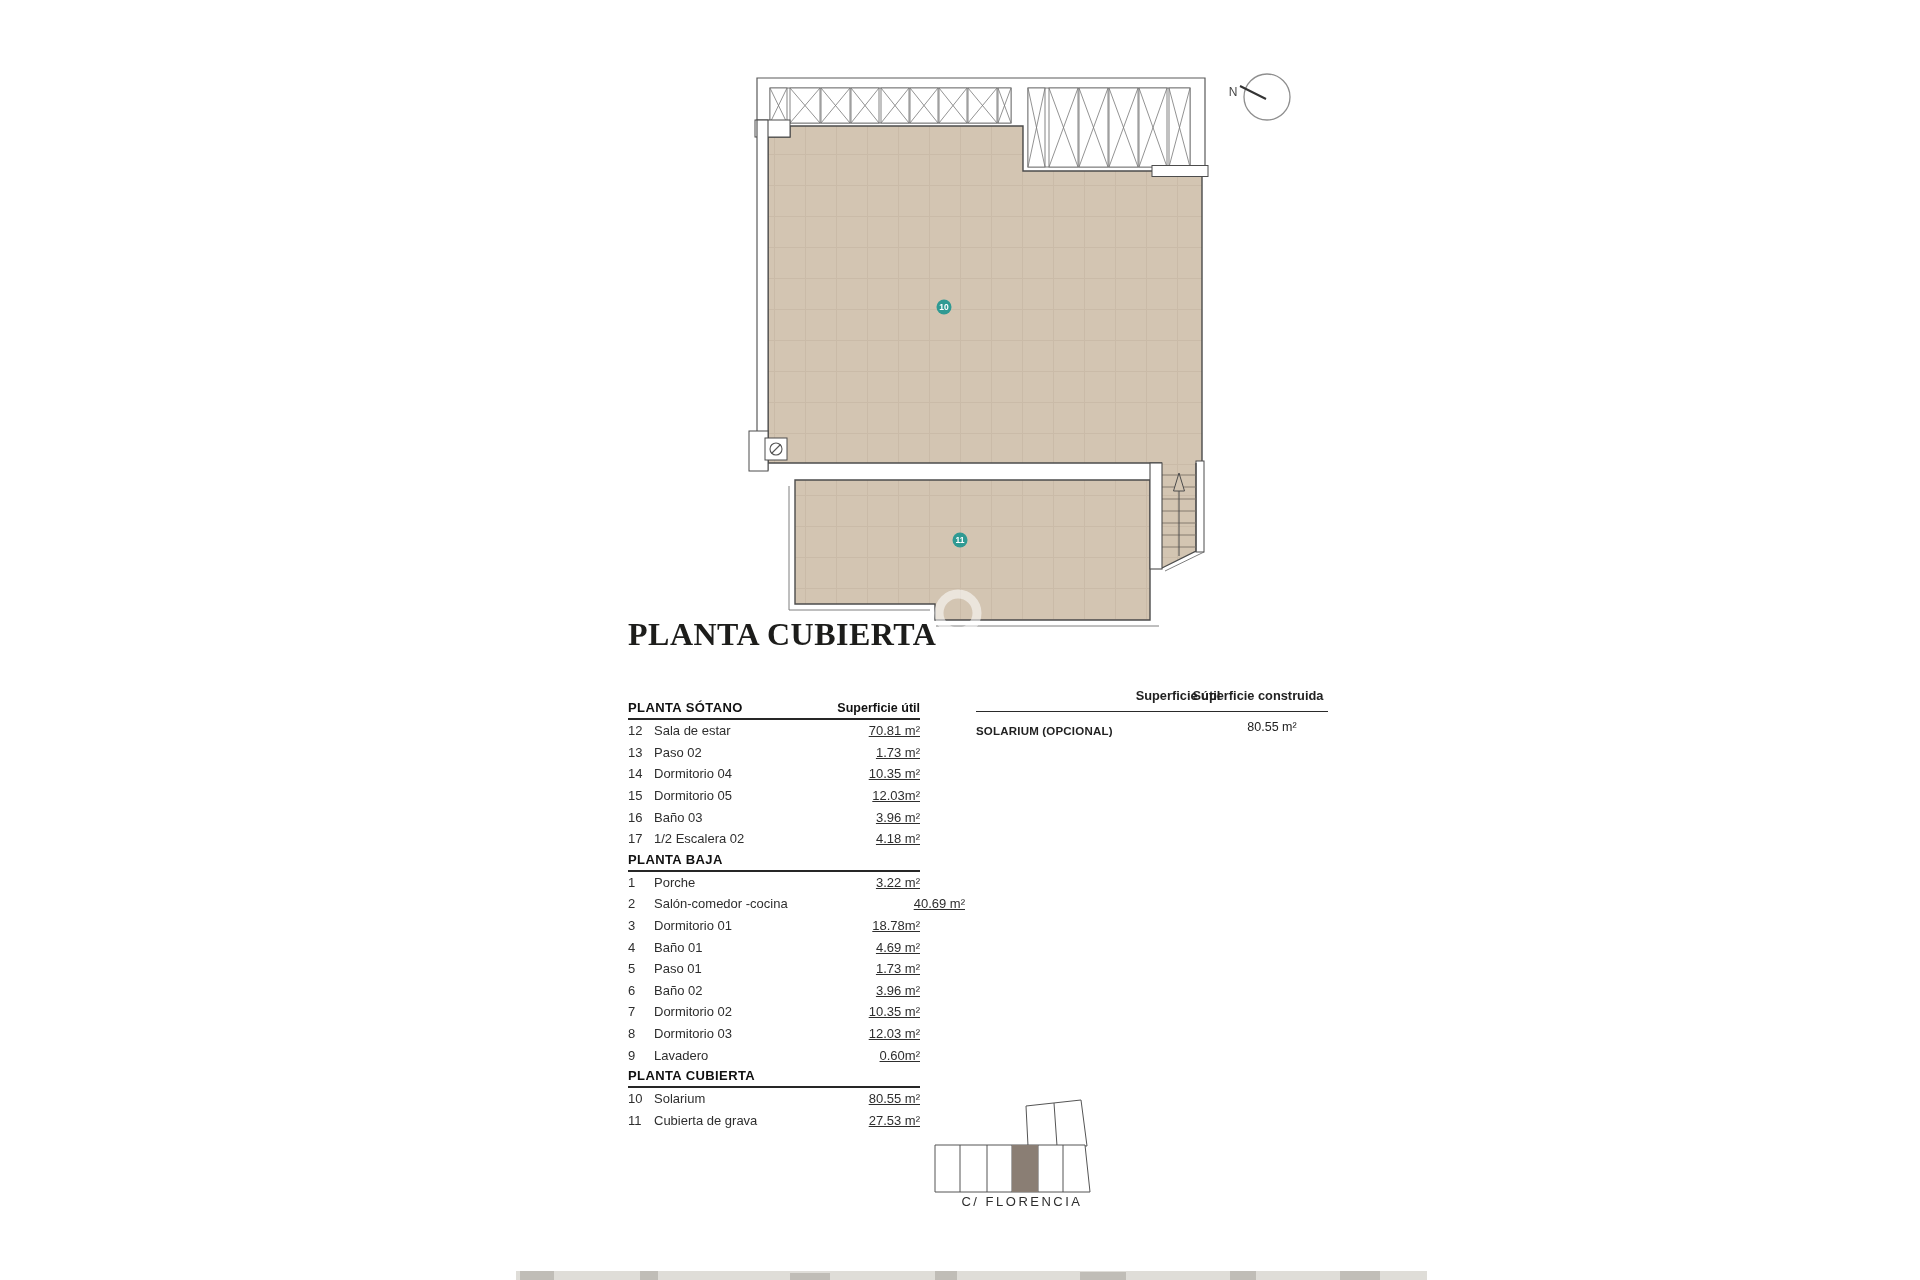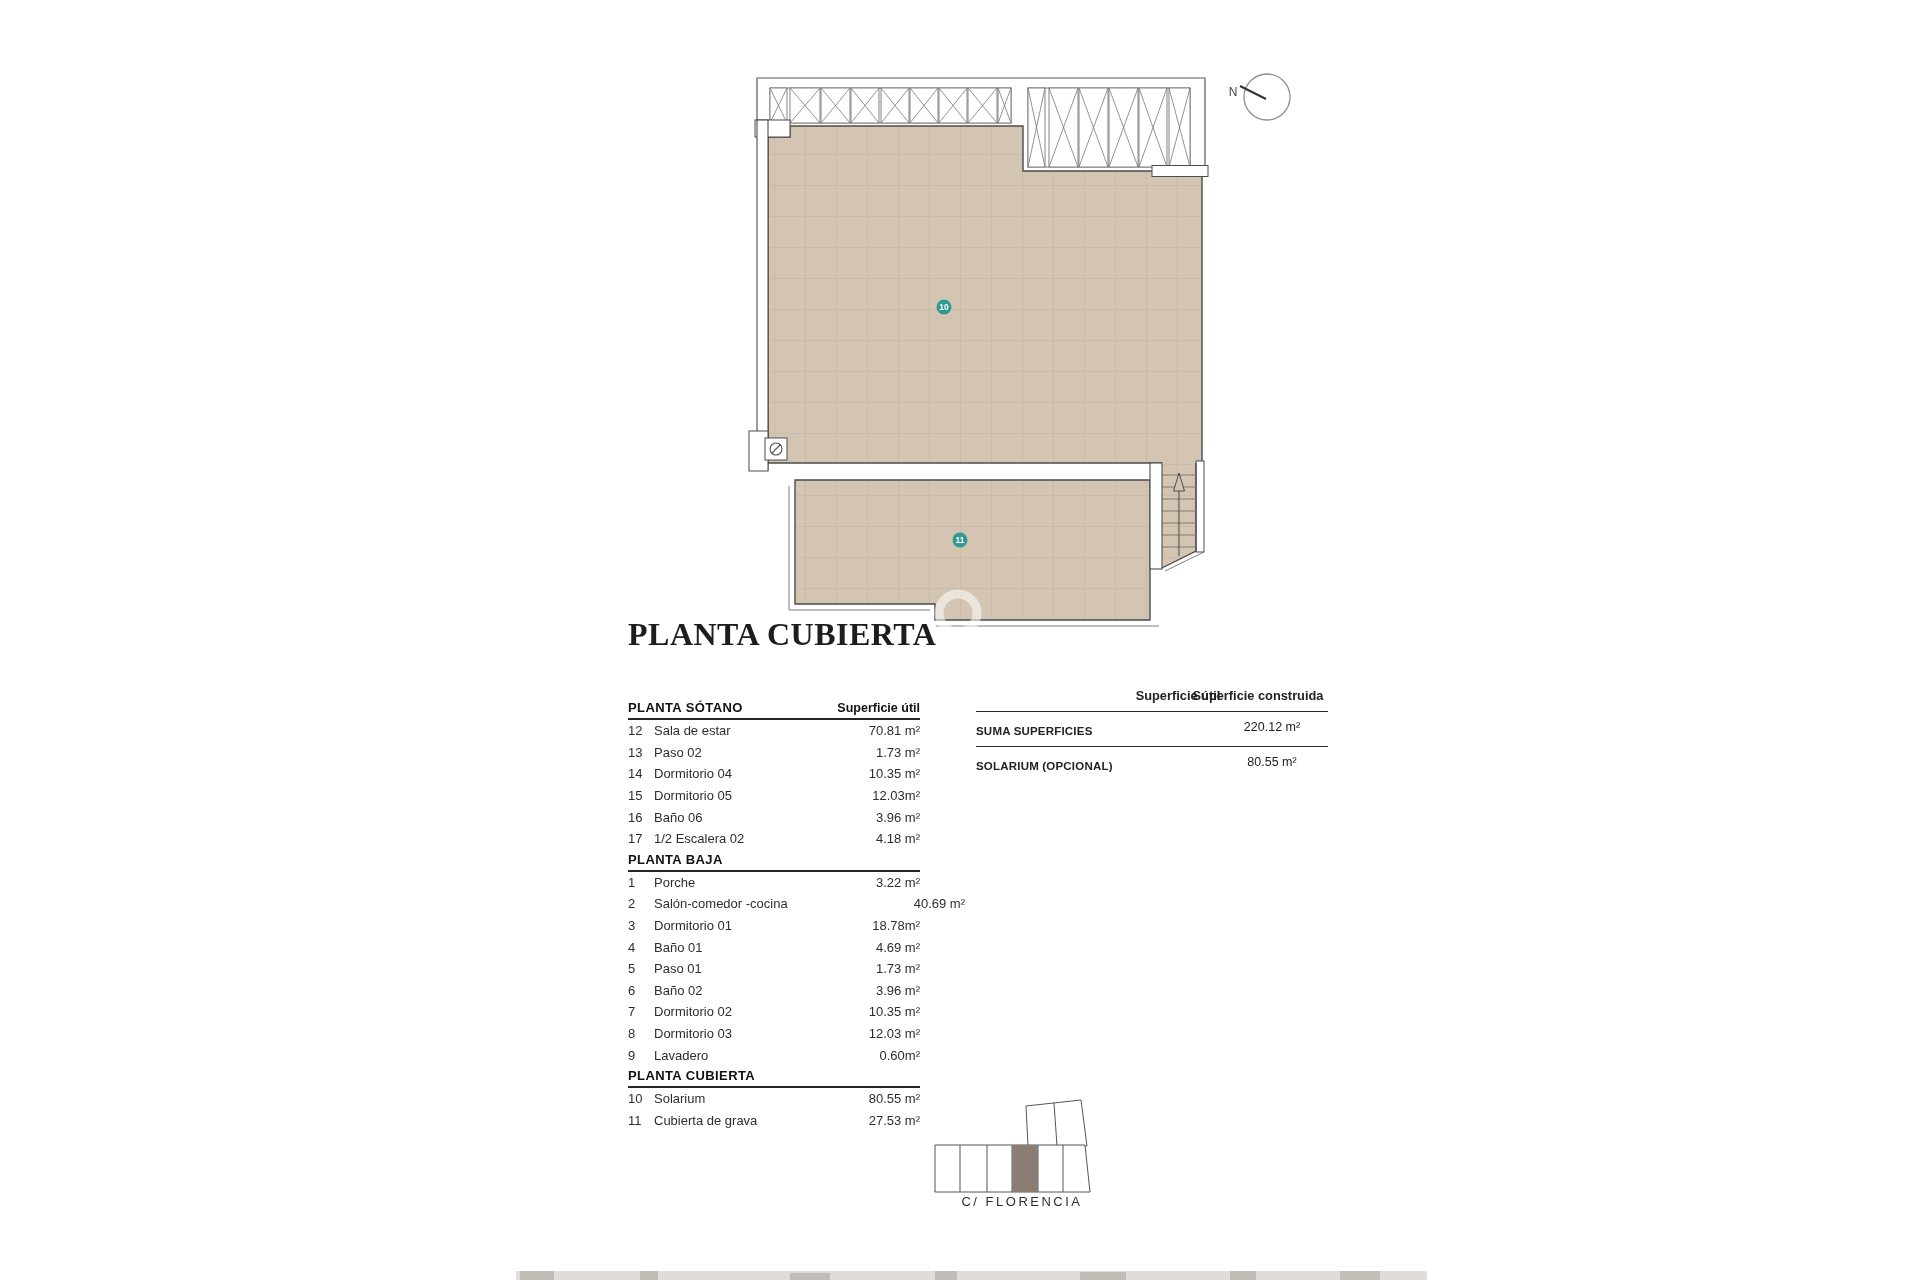--- a/index.html
+++ b/index.html
@@ -14,21 +14,21 @@
   
   #area-table{position:absolute;left:628px;top:698px;width:292px;color:#2e2e2e;font-size:13px;}
   .sec{margin-bottom:1px;}
   .sec-h{display:flex;justify-content:space-between;align-items:flex-end;
          border-bottom:2px solid #262626;padding-bottom:3px;margin-top:2px;}
   .sec-h .lab{font-weight:bold;font-size:13px;color:#111;letter-spacing:.4px;}
   .sec-h .colh{font-weight:bold;font-size:12.5px;color:#111;}
   .arow{display:flex;height:21.6px;align-items:center;}
   .arow .num{width:26px;}
   .arow .nm{flex:1;}
-  .arow .val{white-space:nowrap;}
+  .arow .val{white-space:nowrap;text-decoration:underline;}
   .arow.wide .val{margin-right:-45px;}
 
   
   #sum-table{position:absolute;left:976px;top:686px;width:352px;color:#222;}
   .sum-head{position:relative;height:25px;border-bottom:1.6px solid #2a2a2a;
             font-weight:bold;font-size:12.8px;}
   .sum-head .h1{position:absolute;left:202px;transform:translateX(-50%);white-space:nowrap;top:2px;}
   .sum-head .h2{position:absolute;left:282px;transform:translateX(-50%);white-space:nowrap;top:2px;}
   .srow{position:relative;border-bottom:1.6px solid #2a2a2a;padding:9px 0 7px;}
   .srow.noline{border-bottom:none;}
@@ -186,21 +186,21 @@
             <span class="nm">Dormitorio 04</span>
             <span class="val">10.35 m²</span>
           </div>
           <div class="arow">
             <span class="num">15</span>
             <span class="nm">Dormitorio 05</span>
             <span class="val">12.03m²</span>
           </div>
           <div class="arow">
             <span class="num">16</span>
-            <span class="nm">Baño 06</span>
+            <span class="nm">Baño 03</span>
             <span class="val">3.96 m²</span>
           </div>
           <div class="arow">
             <span class="num">17</span>
             <span class="nm">1/2 Escalera 02</span>
             <span class="val">4.18 m²</span>
           </div>
         </div>
         <div class="sec">
           <div class="sec-h">
@@ -269,18 +269,17 @@
         </div>
       </div>
   </div>
 
   <div id="sum-table">
     <div class="sum-head">
       <span class="h1">Superficie útil</span>
       <span class="h2">Superficie construida</span>
     </div>
     <div id="sum-rows">
-        <div class="srow"><span class="lab">SUMA SUPERFICIES</span><span class="v2">220.12 m²</span></div>
         <div class="srow noline"><span class="lab">SOLARIUM (OPCIONAL)</span><span class="v2">80.55 m²</span></div>
       </div>
   </div>
 
 </div>
 
 </body></html>

